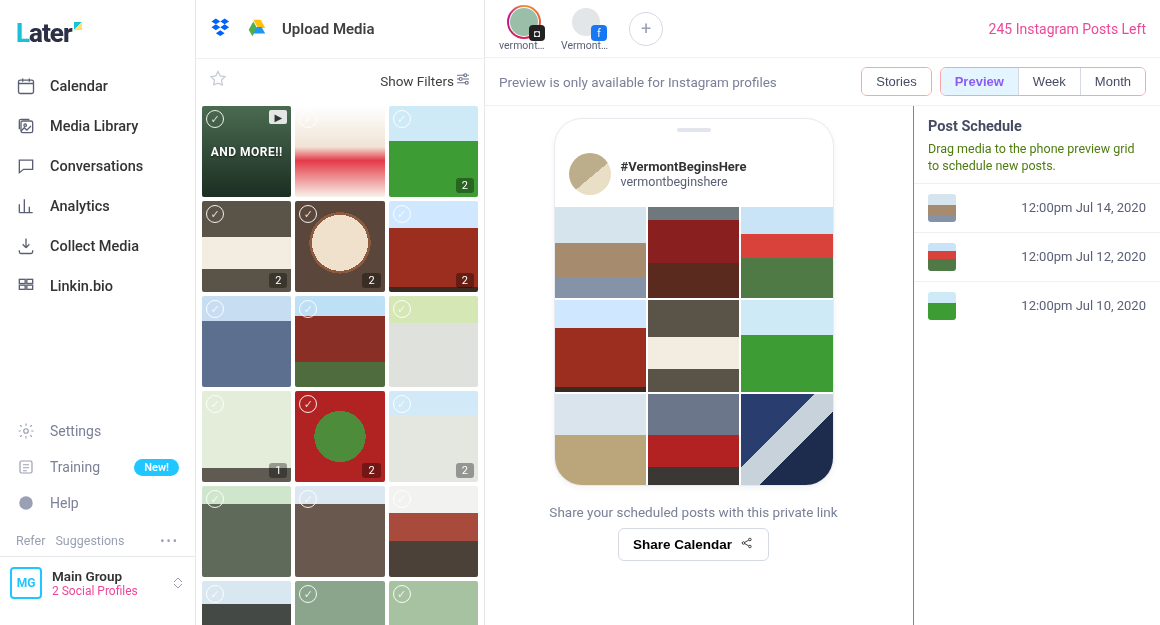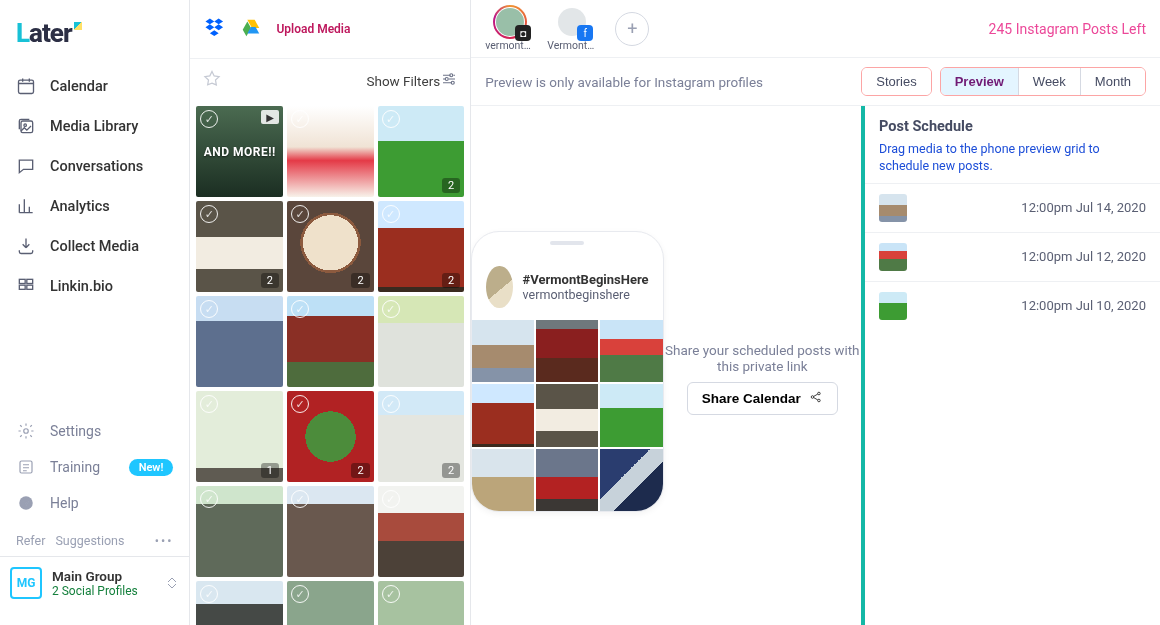--- a/index.html
+++ b/index.html
@@ -20,29 +20,29 @@
   .secondary { list-style:none; padding: 4px 0; }
   .secondary li { display:flex; align-items:center; gap:14px; padding:8px 16px; color:#7b8098; cursor:pointer; font-size:14px; }
   .secondary .icon { width:20px; height:20px; display:flex; align-items:center; justify-content:center; }
   .secondary svg { width:18px; height:18px; stroke:#9aa0b3; fill:none; stroke-width:1.6; }
   .badge-new { background:#1fc6ff; color:#fff; border-radius:12px; padding:2px 10px; font-size:11px; font-weight:600; margin-left:auto; }
   .refer-row { padding:8px 16px; display:flex; align-items:center; gap:10px; color:#9aa0b3; font-size:12.5px; }
   .refer-row .more { margin-left:auto; letter-spacing:2px; cursor:pointer; }
   .group-box { border-top:1px solid #e5e7eb; padding:10px 12px 26px 10px; display:flex; align-items:center; gap:10px; }
   .group-box .avatar { width:32px; height:32px; border:2px solid #1fc6ff; color:#1fc6ff; border-radius:4px; display:flex; align-items:center; justify-content:center; font-weight:700; font-size:12px; }
   .group-box .meta .title { font-weight:600; font-size:13.5px; }
-  .group-box .meta .sub { font-size:12px; color:#15803d; }
+  .group-box .meta .sub { font-size:12px; color:#ec4899; }
   .group-box .chevrons { margin-left:auto; display:flex; flex-direction:column; color:#9aa0b3; gap:-2px; }
 
   
   .media-col { width: 289px; border-right:1px solid #e5e7eb; display:flex; flex-direction:column; overflow:hidden; }
   .media-top { height:58px; display:flex; align-items:center; gap:14px; padding:0 14px; }
   .media-top .dropbox { color:#0061fe; }
   .media-top .drive { color:#1fa463; }
-  .upload-link { color:#be185d; font-weight:600; font-size:12px; cursor:pointer; }
+  .upload-link { color:#404040; font-weight:600; font-size:15px; cursor:pointer; }
   .filters-row { height:44px; display:flex; align-items:center; padding:0 12px; border-top:1px solid #eef0f3; }
   .star { color:#c6cad4; }
   .filters-row .right { margin-left:auto; display:flex; gap:0; color:#404040; align-items:center; cursor:pointer; font-size:13.5px; }
   .media-grid { flex:1; overflow:hidden; display:grid; grid-template-columns: repeat(3, 1fr); grid-auto-rows: 91px; gap:4px; padding:4px 6px; }
   .tile { position:relative; background:#8aa; overflow:hidden; border-radius:2px; }
   .tile .check { position:absolute; top:4px; left:4px; width:18px; height:18px; border-radius:50%; border:1.5px solid rgba(255,255,255,.9); display:flex; align-items:center; justify-content:center; color:rgba(255,255,255,.8); font-size:11px; }
   .tile .count { position:absolute; bottom:4px; right:4px; background:rgba(0,0,0,.35); color:#fff; font-size:11px; padding:1px 6px; border-radius:3px; }
   .tile .video { position:absolute; top:4px; right:4px; width:18px; height:14px; background:rgba(255,255,255,.85); border-radius:2px; display:flex; align-items:center; justify-content:center; color:#333; font-size:10px; }
   .tile .overlay-txt { position:absolute; inset:0; display:flex; align-items:center; justify-content:center; font-size:12px; color:#fff; text-shadow:0 1px 2px rgba(0,0,0,.6); font-weight:700; letter-spacing:.5px;}
 
@@ -59,42 +59,42 @@
   .mini-badge.ig { background:#222; }
   .mini-badge.fb { background:#1877f2; }
   .add-profile { width:34px; height:34px; border-radius:50%; border:1.5px solid #d5d9e2; color:#9aa0b3; display:flex; align-items:center; justify-content:center; font-size:18px; cursor:pointer; margin-left:6px; }
   .posts-left { margin-left:auto; color:#ec4899; font-size:14px; }
 
   .toolbar-row { height:48px; display:flex; align-items:center; padding:0 14px; gap:10px; border-bottom:1px solid #eef0f3; }
   .preview-note { color:#7b8098; font-size:13.5px; }
   .view-toggles { margin-left:auto; display:flex; gap:8px; }
   .seg { display:flex; border:1px solid #fca5a5; border-radius:6px; overflow:hidden; }
   .seg button { background:#fff; border:none; padding:6px 14px; font-size:13px; color:#454b62; cursor:pointer; }
-  .seg button.active { background:#e4f5ff; color:#701a75; font-weight:600; }
+  .seg button.active { background:#e4f5ff; color:#8b5cf6; font-weight:600; }
   .seg button + button { border-left:1px solid #d5d9e2; }
 
   .main-body { flex:1; display:flex; overflow:hidden; }
-  .phone-wrap { flex:1; display:flex; flex-direction:row; align-items:center; padding-top:12px; overflow:hidden; }
+  .phone-wrap { flex:1; display:flex; flex-direction:column; align-items:center; padding-top:12px; overflow:hidden; }
   .phone { width:280px; background:#fff; border:1px solid #e8eaef; border-radius:28px; box-shadow:0 2px 6px rgba(0,0,0,.05); overflow:hidden; }
   .phone-top { height:22px; display:flex; align-items:center; justify-content:center; }
   .speaker { width:34px; height:4px; background:#e2e5ec; border-radius:3px; }
   .phone-header { display:flex; align-items:center; gap:10px; padding:12px 14px; }
   .phone-header .pfp { width:42px; height:42px; border-radius:50%; background:linear-gradient(140deg,#bcae8b 0%, #bcae8b 55%, #e9dfc7 55%, #e9dfc7 100%); }
   .phone-header .name { font-size:13px; font-weight:700; }
   .phone-header .sub { font-size:12.5px; color:#5a5f73; }
   .phone-grid { display:grid; grid-template-columns:repeat(3,1fr); gap:2px; }
   .phone-grid .cell { aspect-ratio:1/1; background:#8aa; }
 
   .share-row { text-align:center; padding:18px 0 4px 0; color:#7b8098; font-size:13.5px; }
   .share-btn { margin-top:8px; display:inline-flex; align-items:center; gap:8px; border:1px solid #d5d9e2; border-radius:6px; background:#fff; padding:7px 14px; font-weight:600; cursor:pointer; font-size:13.5px; }
 
-  .schedule-col { width:299px; border-left:4px solid #14b8a6; overflow:hidden; }
+  .schedule-col { width:247px; border-left:1px solid #14b8a6; overflow:hidden;margin-left:11px; }
   .schedule-head { padding:12px 14px 8px 14px; }
   .schedule-head h3 { font-size:14.5px; color:#454b62; font-weight:700; margin-bottom:6px; }
-  .schedule-head p { font-size:12.5px; color:#1d4ed8; line-height:1.35; }
+  .schedule-head p { font-size:12.5px; color:#4d7c0f; line-height:1.35; }
   .sched-list { list-style:none; }
   .sched-item { display:flex; align-items:center; gap:0; padding:10px 14px; border-top:1px solid #eef0f3; cursor:pointer; }
   .sched-item .thumb { width:28px; height:28px; border-radius:3px; background:#8aa; }
   .sched-item .time { margin-left:auto; font-size:13px; color:#5a5f73; }
 
   .truncate { white-space:nowrap; overflow:hidden; text-overflow:ellipsis; max-width:50px; }
 </style>
 </head>
 <body>
 

